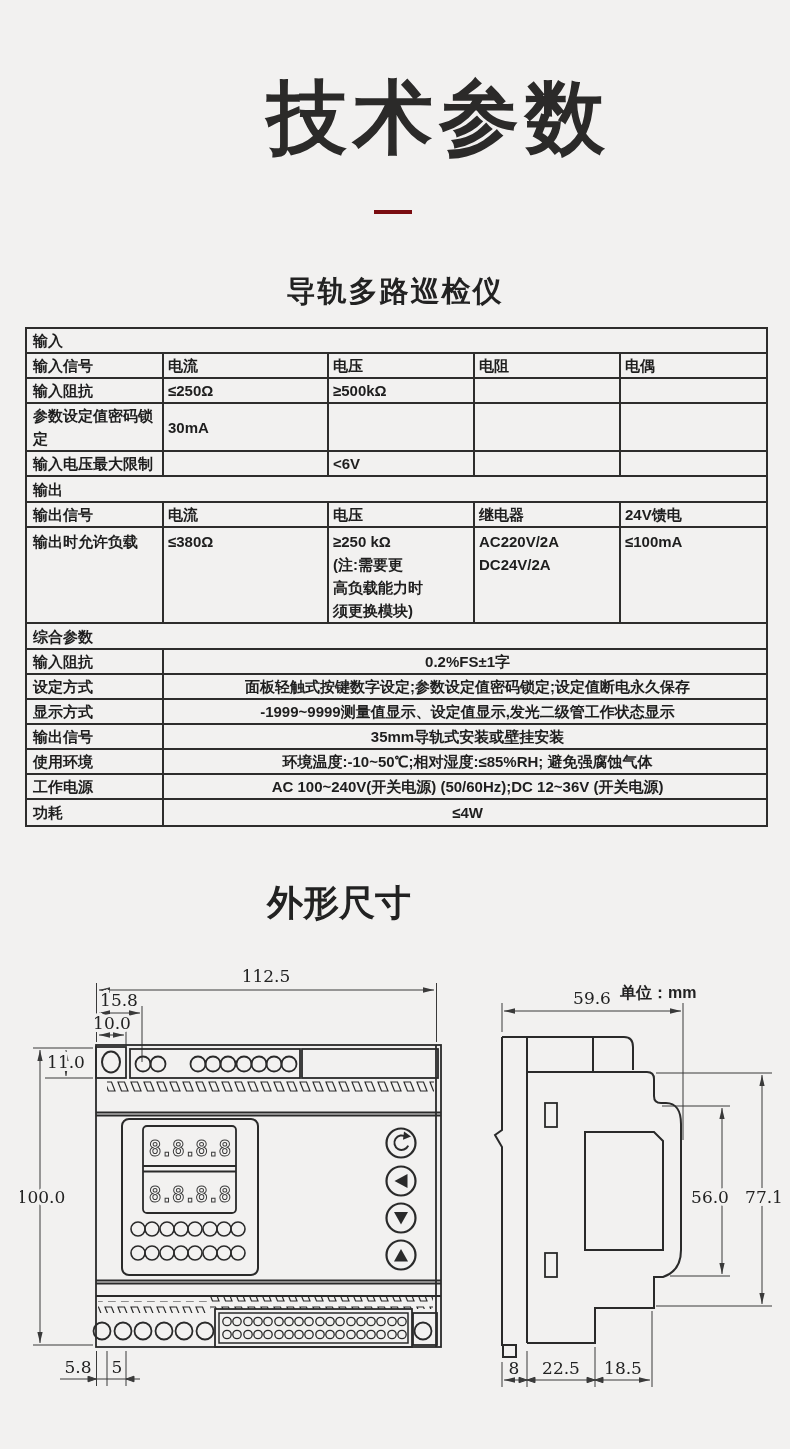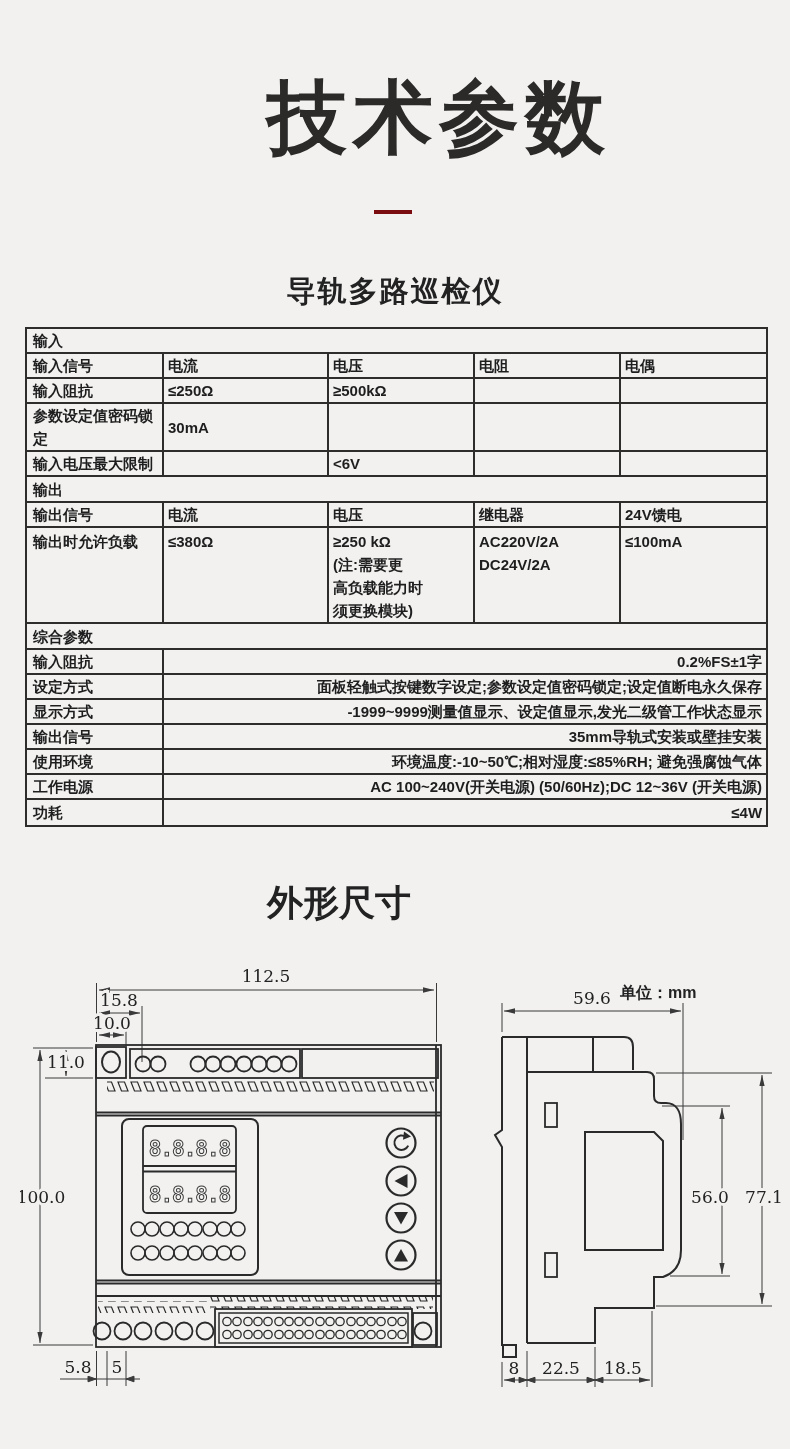--- a/index.html
+++ b/index.html
@@ -51,21 +51,21 @@
     border:2px solid #2e2d2c;
     font-size:15px;font-weight:bold;
     color:#1e1e1e;
     padding:0 4px;
     line-height:23px;
     white-space:pre-line;
     overflow:hidden;
   }
   table.spec td.lbl{text-align:left;padding-left:6px;}
   table.spec td.ctr{text-align:left;}
-  table.spec td.val{text-align:right;padding-left:9px;}
+  table.spec td.val{text-align:center;padding-left:9px;}
   table.spec tr.big td{vertical-align:top;padding-top:2px;}
   svg text{font-family:"DejaVu Serif", serif;font-size:17px;fill:#222;}
   svg text.bgmask{stroke:#f2f1f0;stroke-width:6px;paint-order:stroke;}
   svg text.seg{
     font-family:"DejaVu Sans Mono", monospace;
     font-size:21px;font-weight:bold;
     fill:#f6f5f4;stroke:#3a3a3a;stroke-width:1px;
     letter-spacing:-1px;
   }
 </style>

